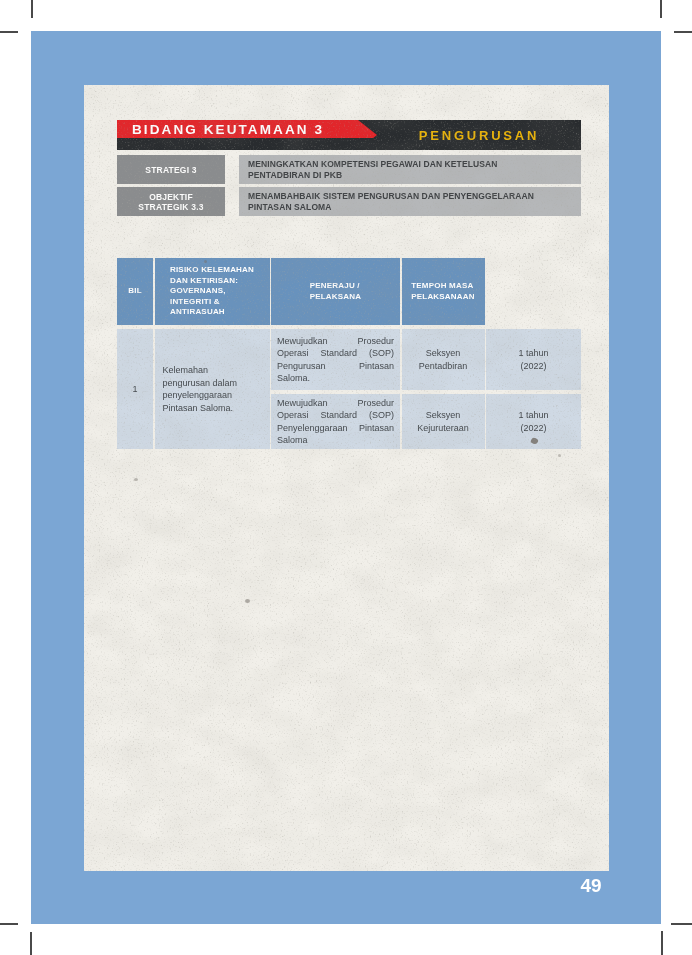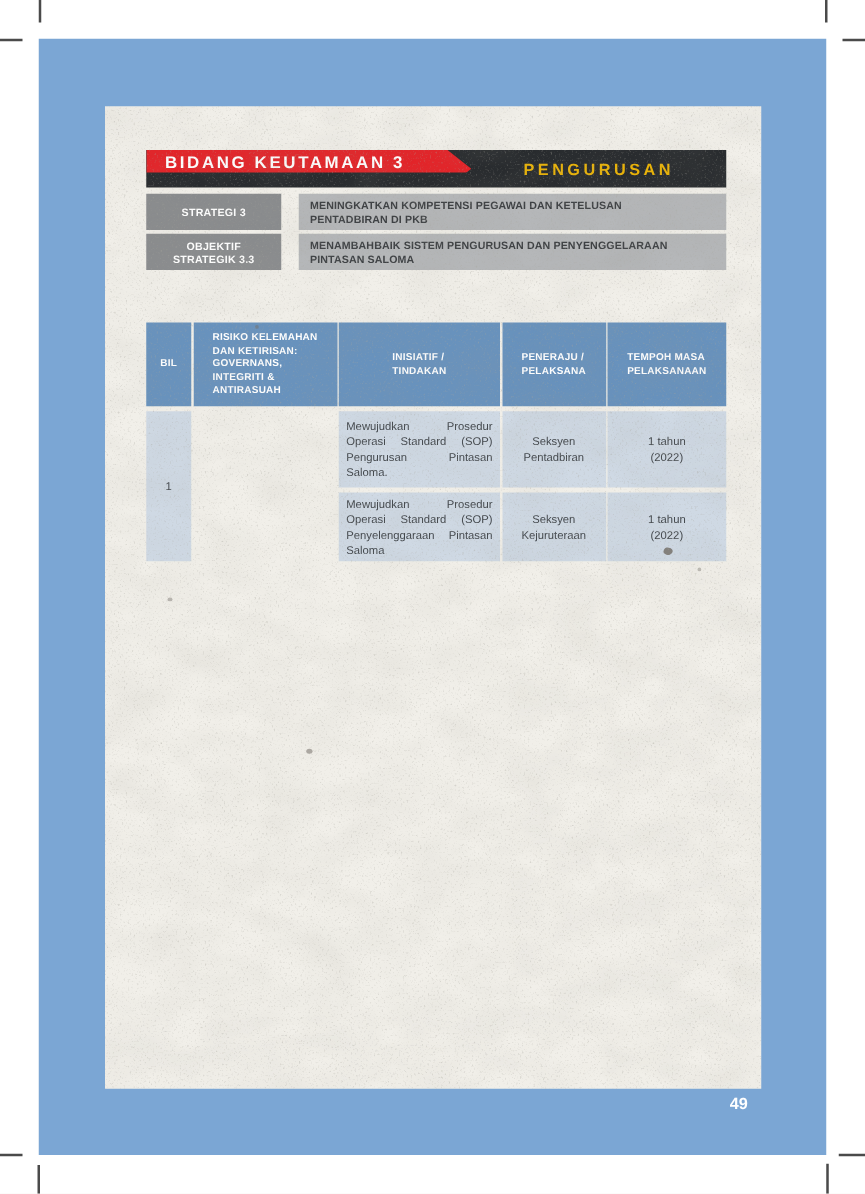--- a/index.html
+++ b/index.html
@@ -113,21 +113,21 @@
   
   .speck { position: absolute; background: #75706a; z-index: 3; }
   .speck.s1 { left: 447px; top: 353px; width: 7px; height: 6px; border-radius: 55% 45% 60% 40%; transform: rotate(25deg); opacity: .85; }
   .speck.s2 { left: 161px; top: 514px; width: 5px; height: 4px; border-radius: 50%; opacity: .55; }
   .speck.s3 { left: 50px;  top: 393px; width: 4px; height: 3px; border-radius: 50%; opacity: .45; }
   .speck.s4 { left: 474px; top: 369px; width: 3px; height: 3px; border-radius: 50%; opacity: .4; }
   .speck.s5 { left: 120px; top: 175px; width: 3px; height: 3px; border-radius: 50%; opacity: .5; }
 
   .pagenum {
     position: absolute; left: 540px; top: 844px; width: 40px;
-    text-align: center; color: #fff; font-weight: bold; font-size: 13px;
+    text-align: center; color: #fff; font-weight: bold; font-size: 19px;
   }
 </style>
 </head>
 <body>
 
 <div id="canvas">
 
   <div class="crop tl-v"></div>
   <div class="crop tl-h"></div>
   <div class="crop tr-v"></div>
@@ -176,36 +176,38 @@
           <span>BIL</span>
         </div>
         <div class="th">
           <span>RISIKO KELEMAHAN
 DAN KETIRISAN:
 GOVERNANS,
 INTEGRITI &amp;
 ANTIRASUAH</span>
         </div>
         <div class="th">
-          <span>INISIATIF /
-TINDAKAN</span>
-        </div>
-        <div class="th">
           <span>PENERAJU /
 PELAKSANA</span>
         </div>
         <div class="th">
           <span>TEMPOH MASA
 PELAKSANAAN</span>
         </div>
       </div>
 
       <div class="tbody">
         <div class="td td-bil">
           <span>1</span>
+        </div>
+        <div class="td td-risiko">
+          <span>Kelemahan
+pengurusan dalam
+penyelenggaraan
+Pintasan Saloma.</span>
         </div>
 
         <div class="td td-tindakan sub1">
           <span>Mewujudkan Prosedur Operasi Standard (SOP) Pengurusan Pintasan Saloma.</span>
         </div>
         <div class="td td-peneraju sub1">
           <span>Seksyen
 Pentadbiran</span>
         </div>
         <div class="td td-tempoh sub1">

